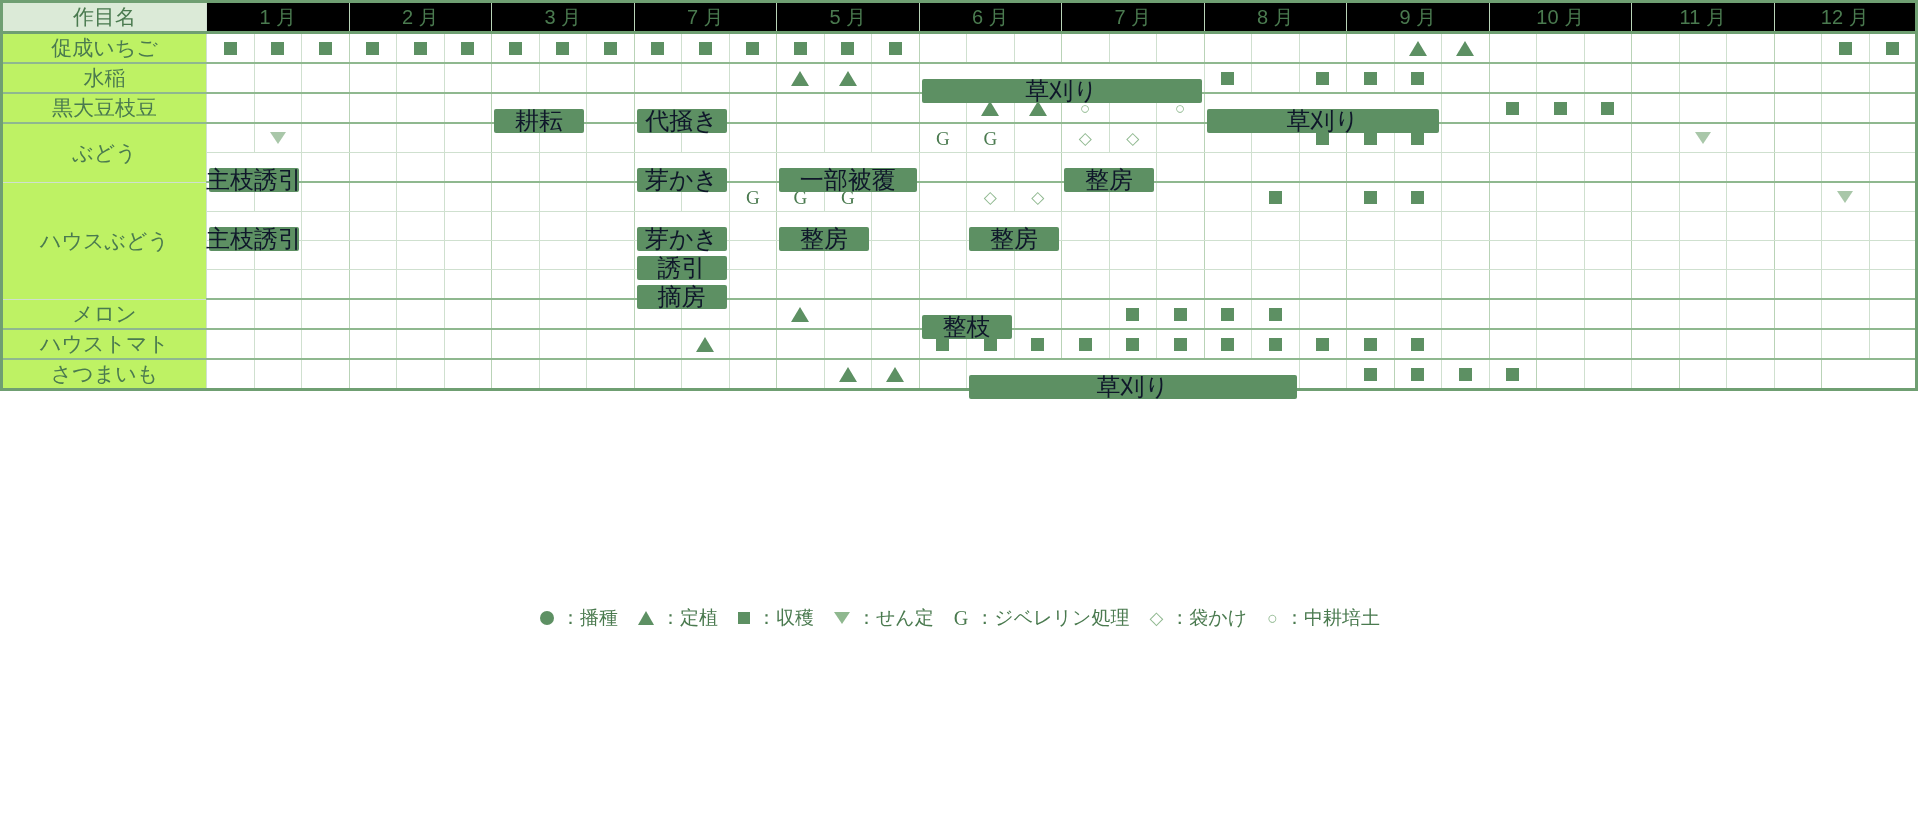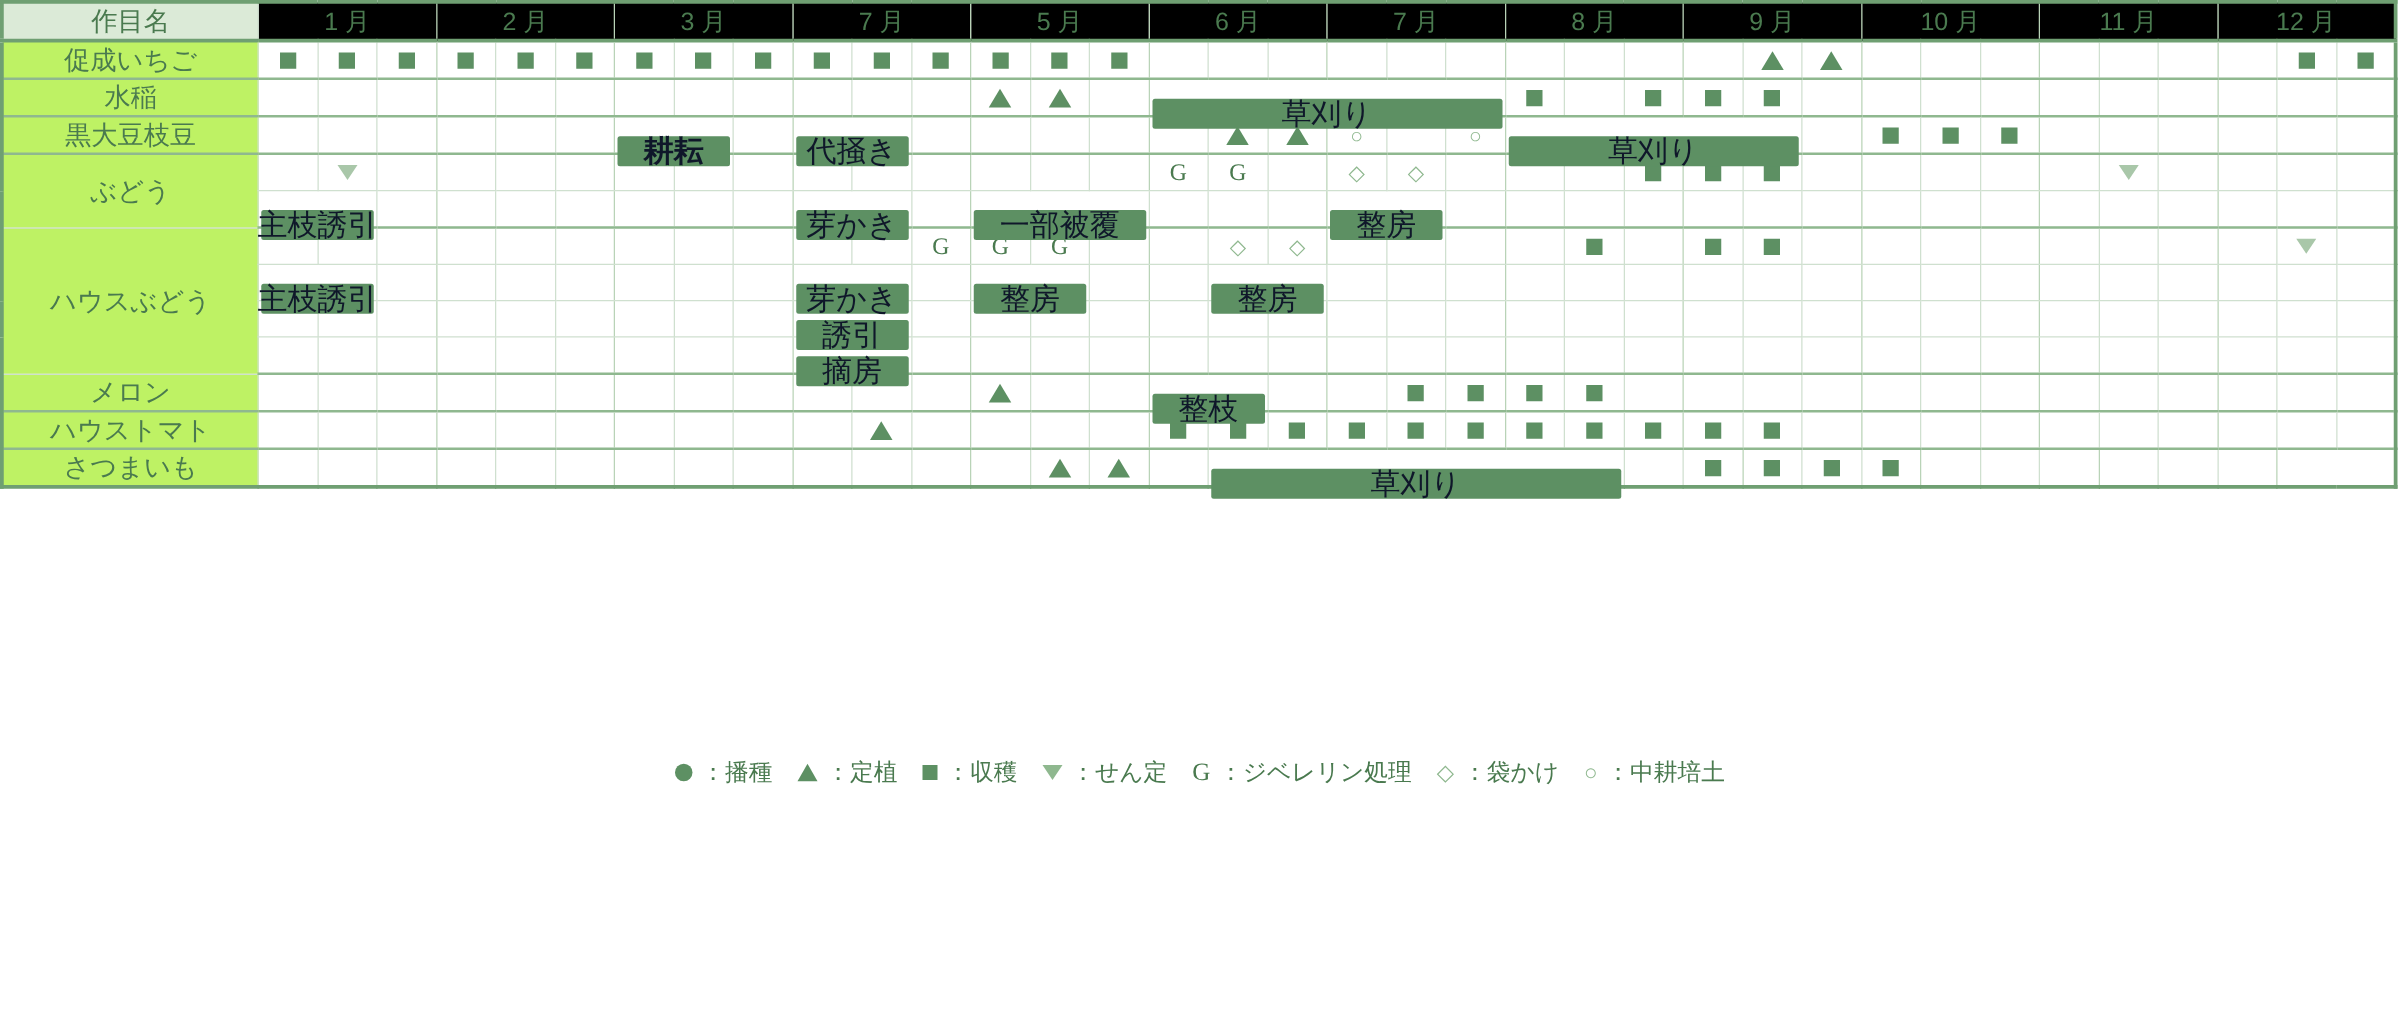--- a/index.html
+++ b/index.html
@@ -237,21 +237,21 @@
       </tr>
 
       <tr class="croprow rowend">
         <td class="namecell">黒大豆枝豆</td>
         <td class="cell"></td>
         <td class="cell"></td>
         <td class="cell lastsub"></td>
         <td class="cell"></td>
         <td class="cell"></td>
         <td class="cell lastsub"></td>
-        <td class="cell" colspan="2" style="position:relative;font-weight:bold;">
+        <td class="cell" colspan="2" style="position:relative;">
           <div class="bar">耕耘</div>
         </td>
         <td class="cell lastsub"></td>
         <td class="cell" colspan="2" style="position:relative;">
           <div class="bar">代掻き</div>
         </td>
         <td class="cell lastsub"></td>
         <td class="cell"></td>
         <td class="cell"></td>
         <td class="cell lastsub"></td>

